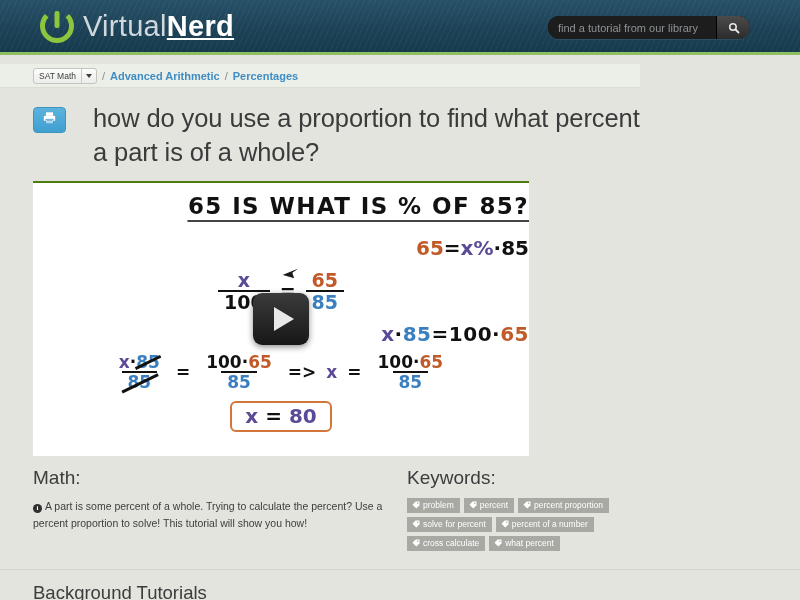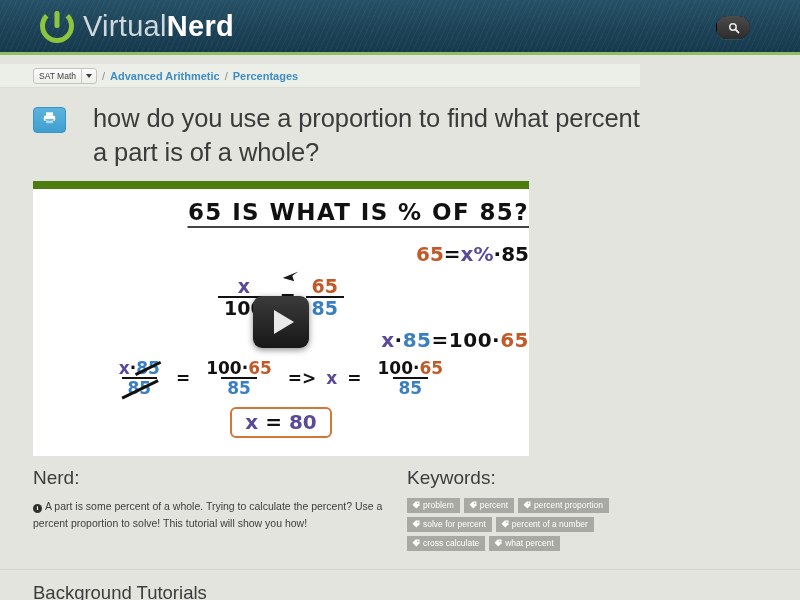--- a/index.html
+++ b/index.html
@@ -46,21 +46,21 @@
     width: 5px; height: 17px;
     background: #8cc63e;
     border-radius: 2px;
   }
   .logo-text {
     font-size: 29px;
     letter-spacing: .3px;
     white-space: nowrap;
   }
   .logo-text .lt-1 { color: #cfd8dd; font-weight: 400; margin-top: 28px; }
-  .logo-text .lt-2 { color: #ffffff; font-weight: 700; }
+  .logo-text .lt-2 { color: #ffffff; font-weight: 700; text-decoration: underline; }
 
   .search-wrap {
     position: absolute;
     right: 50px; top: 16px;
     display: flex;
     height: 23px;
     border-radius: 12px;
     overflow: hidden;
     background: #1a1a1a;
     box-shadow: inset 0 1px 2px rgba(0,0,0,.8), 0 1px 0 rgba(255,255,255,.08);
@@ -143,21 +143,21 @@
     letter-spacing: -0.1px;
   }
 
   
   .video-box {
     position: relative;
     margin: 11px 0 0 33px;
     width: 496px;
     height: 275px;
     background: #fff;
-    border-top: 8px solid #4d7c0f;
+    border-top: 2px solid #4d7c0f;
     overflow: hidden;
     cursor: pointer;
     font-family: "DejaVu Sans", sans-serif;
   }
   .ws-title {
     text-align: center;
     margin-top: 10px;
     font-size: 23px;
     font-weight: 700;
     color: #111;
@@ -281,20 +281,21 @@
 
 <div class="navbar">
   <div class="logo-wrap">
     <div class="power-icon"></div>
     <div class="logo-text">
       <span class="lt-1">Virtual</span><span class="lt-2">Nerd</span>
     </div>
   </div>
 
   <div class="search-wrap">
+    <input class="search-input" type="text" placeholder="find a tutorial from our library" style="">
     <button class="search-btn">
       <span>
         <svg width="12" height="12" viewBox="0 0 16 16">
           <circle cx="6.6" cy="6.6" r="4.3" fill="none" stroke="#e8e8e8" stroke-width="2"></circle>
           <line x1="10" y1="10" x2="14" y2="14" stroke="#e8e8e8" stroke-width="2.4" stroke-linecap="round"></line>
         </svg>
       </span>
     </button>
   </div>
 </div>
@@ -385,21 +386,21 @@
   </div>
   <span class="cursor-arrow">
     <svg width="26" height="26" viewBox="0 0 26 26">
       <path d="M2 14 L24 5 L14 12 L16 18 Z" fill="#1a1a1a" stroke="#ffffff" stroke-width="1.1" stroke-linejoin="round"></path>
     </svg>
   </span>
 </div>
 
 <div class="lower">
   <div class="col-note">
-    <div class="sec-head">Nerd:</div>
+    <div class="sec-head">Math:</div>
     <div class="note-text"><span class="info-icon">i</span><span>A part is some percent of a whole. Trying to calculate the percent? Use a percent proportion to solve! This tutorial will show you how!</span></div>
   </div>
 
   <div class="col-keys">
     <div class="sec-head">Keywords:</div>
     <div class="tags">
       <span class="tag">
           <span>
             <svg width="8" height="8" viewBox="0 0 10 10">
               <path d="M0.6 4.6 L4.6 0.6 H9.4 V5.4 L5.4 9.4 Z" fill="#ffffff"></path>

